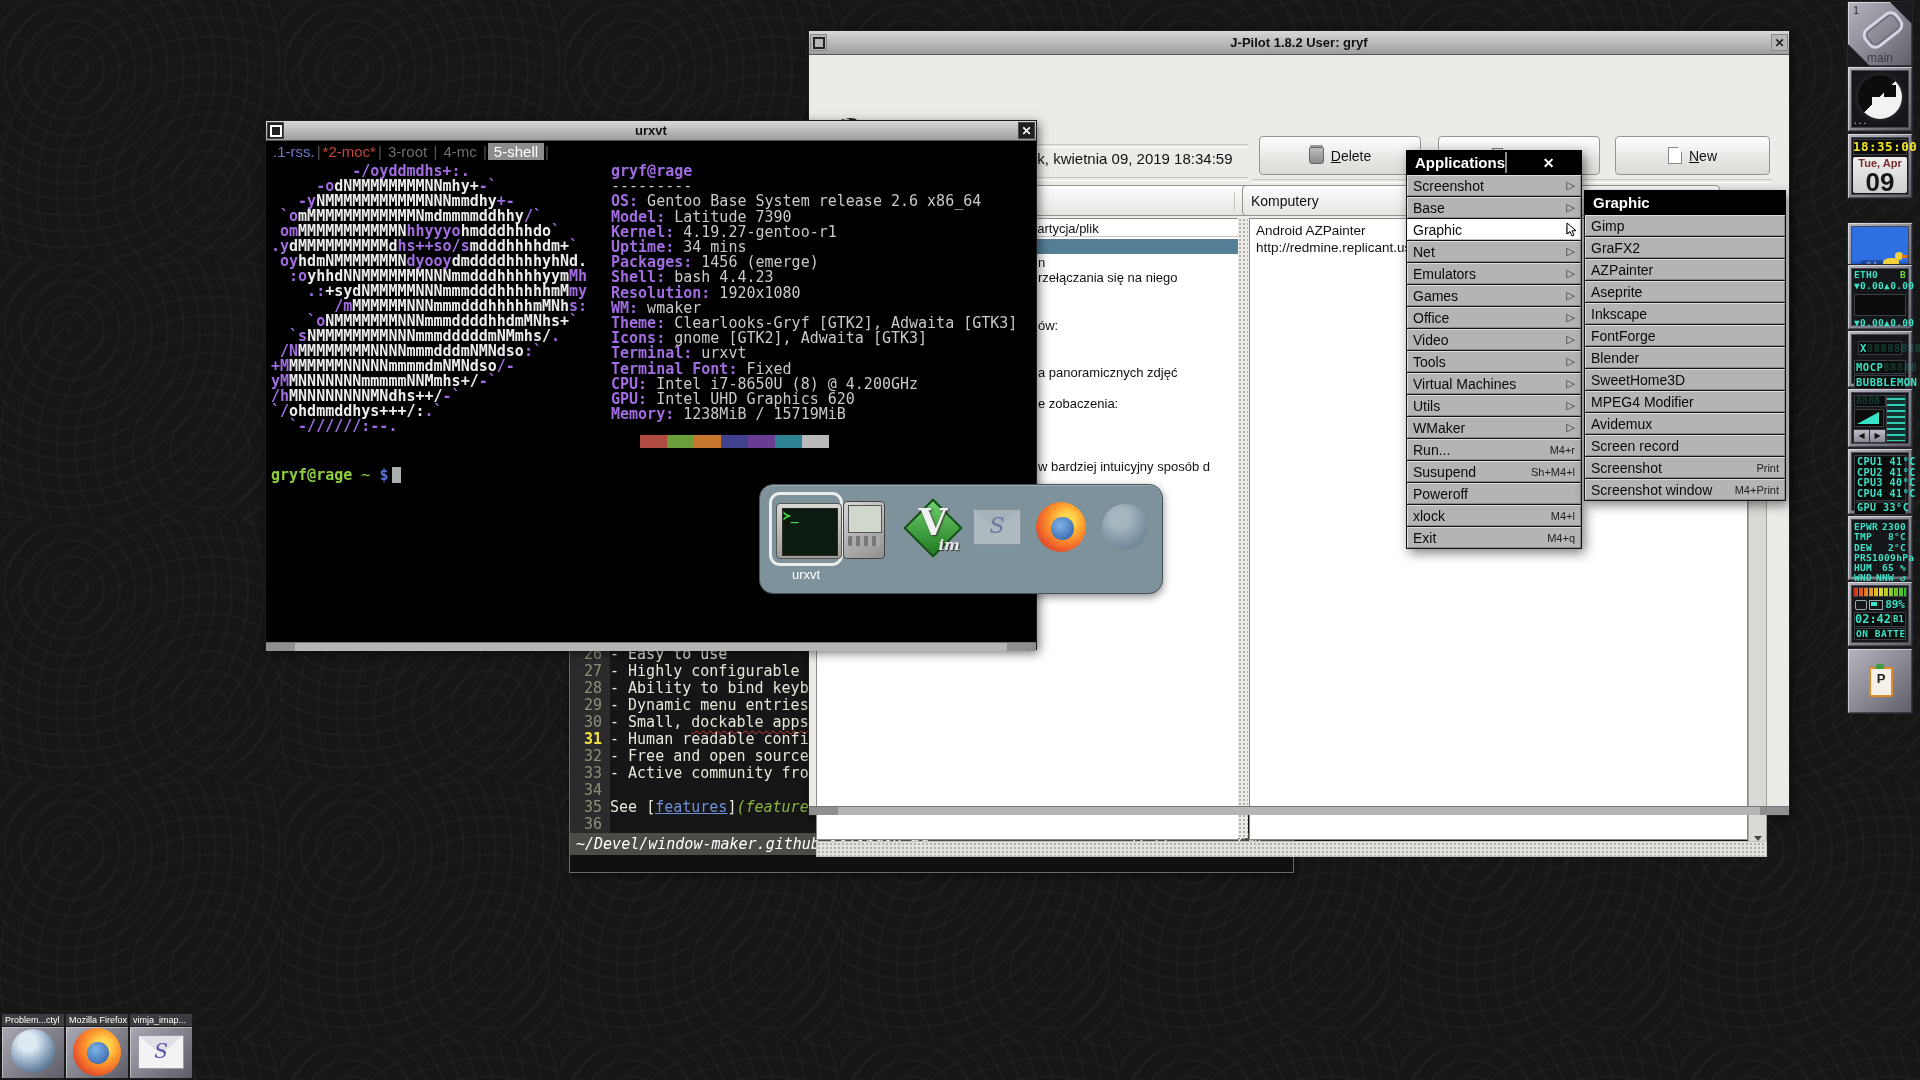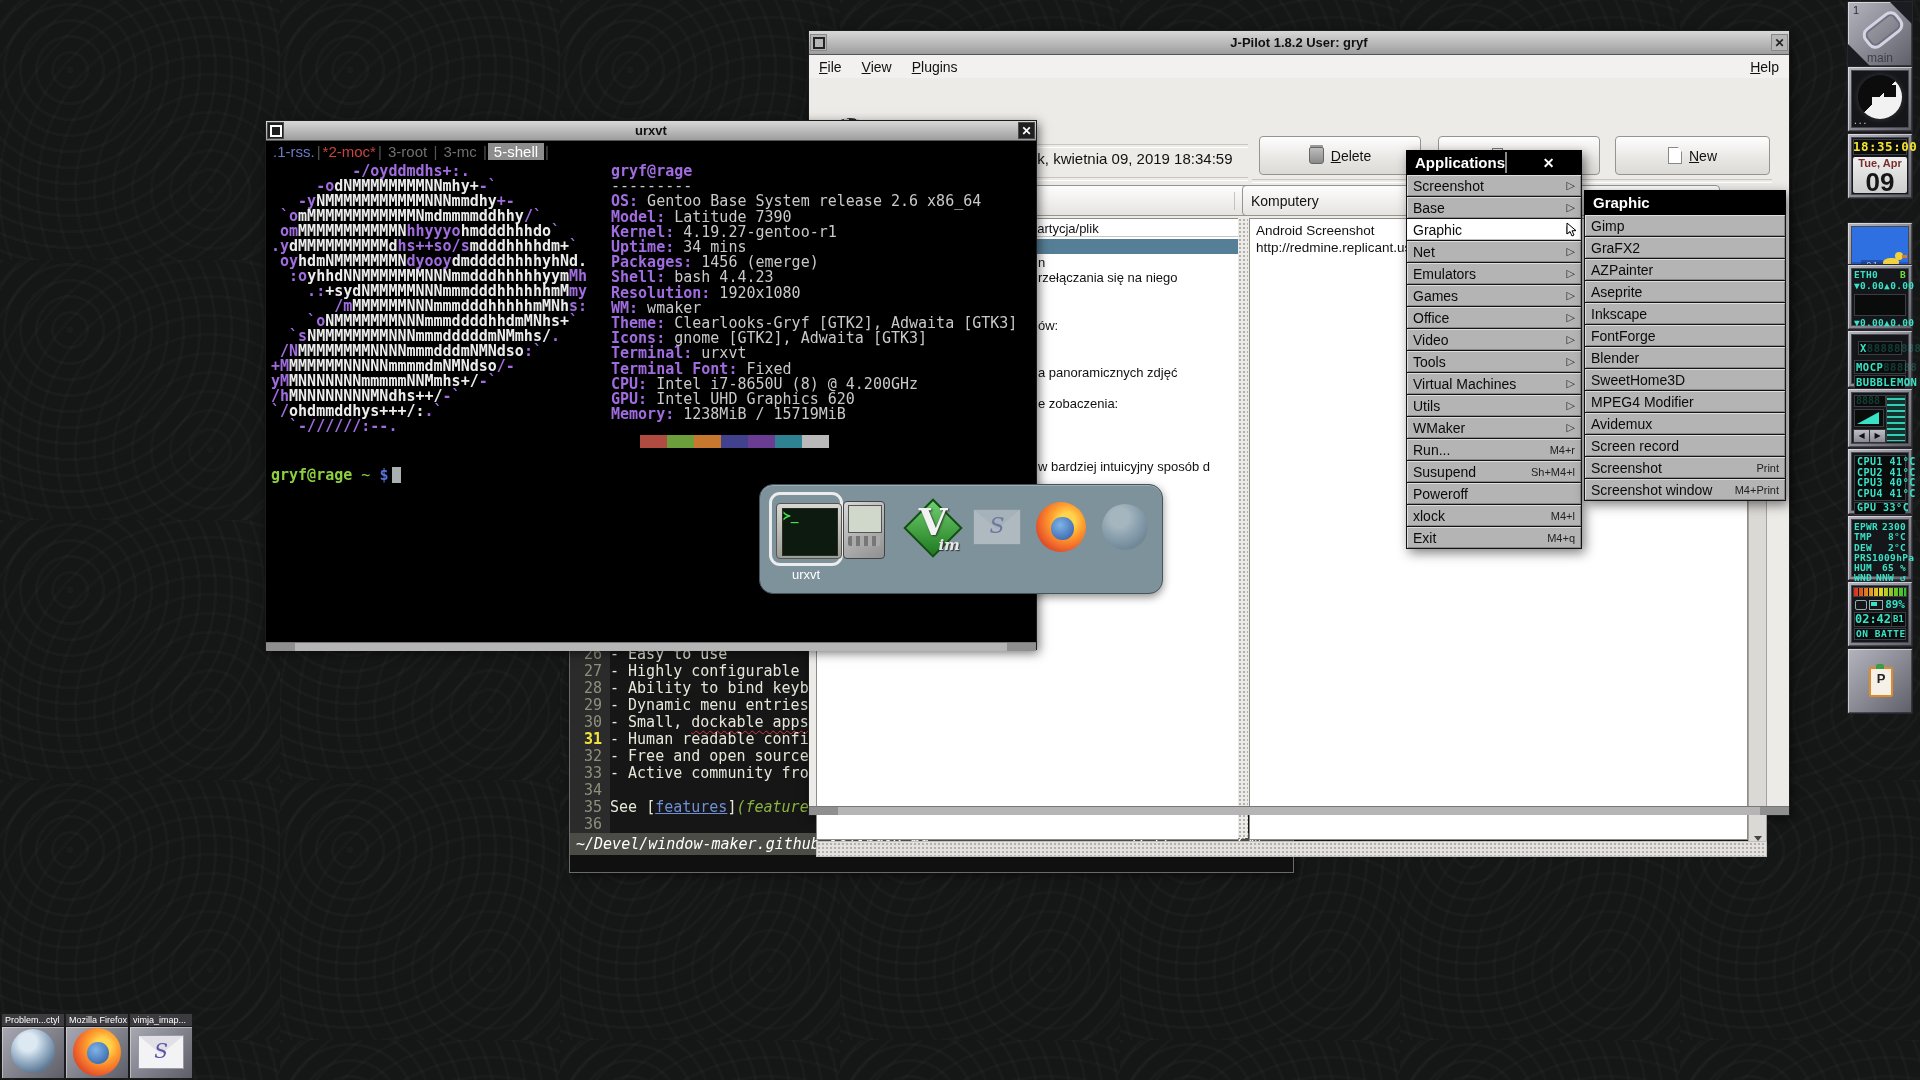--- a/index.html
+++ b/index.html
@@ -179,26 +179,20 @@
 
 <div class="win" style="left:808px;top:30px;width:980px;height:784px;background:#edebe8;z-index:10;">
   <div class="titlebar" style="height:23px;">
     <div class="wbtn lite">
         <span class="sqico"></span>
       </div>
     <div class="wtitle" style="line-height:23px;">J-Pilot 1.8.2 User: gryf</div>
     <div class="wbtn lite">
         <span class="xico">✕</span>
       </div>
-  </div>
-  <div style="height:24px;background:#f2f1ef;border-bottom:1px solid #d6d4d0;display:flex;">
-    <span class="jmenu u">File</span>
-    <span class="jmenu u">View</span>
-    <span class="jmenu u">Plugins</span>
-    <span class="jmenu u" style="margin-left:auto;">Help</span>
   </div>
   <div id="jpilot-body">
 
     <div class="abs" style="left:18px;top:40px;width:46px;height:46px;border-radius:50%;background:repeating-linear-gradient(40deg,#2b2b2e 0 5px,#cfcfd4 5px 8px);box-shadow:inset -3px -3px 6px rgba(0,0,0,.5);"></div>
 
     <div class="jp-hr" style="left:117px;top:66px;width:322px;"></div>
     <div class="abs" style="left:117px;top:72px;width:322px;text-align:center;font-size:15px;color:#111;">Today is wtorek, kwietnia 09, 2019 18:34:59</div>
     <div class="jp-hr" style="left:117px;top:99px;width:322px;"></div>
 
     <div class="gtkbtn" style="left:450px;top:58px;width:160px;">
@@ -256,21 +250,21 @@
           <div class="lrow" style="top: 255.5px;"></div>
           <div class="lrow" style="top: 271.2px;"></div>
           <div class="lrow" style="top: 286.9px;">w sekwencji</div>
         </div>
     </div>
 
     <div class="abs dotstrip" style="left:429px;top:140px;width:10px;height:620px;background-color:#edebe8;"></div>
 
     <div class="pane" style="left:440px;top:140px;width:497px;height:620px;">
       <div class="abs" style="left:6px;top:3px;font-size:13.5px;color:#111;line-height:17px;">
-        <div>Android Screenshot</div>
+        <div>Android AZPainter</div>
         <div>http://redmine.replicant.us/</div>
       </div>
     </div>
 
     <div class="scrollbar" style="left:939px;top:140px;height:620px;">
       <span class="tri-up"></span>
       <span class="tri-dn"></span>
     </div>
 
     <div class="abs dotstrip" style="left:7px;top:763px;width:949px;height:14px;background-color:#e4e2de;border:1px solid #c2bfba;"></div>
@@ -282,21 +276,21 @@
   <div class="titlebar">
     <div class="wbtn dark">
         <span class="sqico"></span>
       </div>
     <div class="wtitle">urxvt</div>
     <div class="wbtn dark">
         <span class="xico">✕</span>
       </div>
   </div>
   <div id="term-content">
-    <div id="tabs"><span class="tt tblue">.1-rss.</span><span class="tt tsep">|</span><span class="tt tred">*2-moc*</span><span class="tt tsep">|</span><span class="tt tdim"> 3-root </span><span class="tt tsep">|</span><span class="tt tdim"> 3-mc </span><span class="tt tsep">|</span><span class="tt tact">5-shell</span><span class="tt tsep">|</span></div>
+    <div id="tabs"><span class="tt tblue">.1-rss.</span><span class="tt tsep">|</span><span class="tt tred">*2-moc*</span><span class="tt tsep">|</span><span class="tt tdim"> 3-root </span><span class="tt tsep">|</span><span class="tt tdim"> 4-mc </span><span class="tt tsep">|</span><span class="tt tact">5-shell</span><span class="tt tsep">|</span></div>
     <div id="art"><div><span class="p">         -/oyddmdhs+:.</span></div><div><span class="p">     -o</span><span class="w">dNMMMMMMMMNNmhy+</span><span class="p">-`</span></div><div><span class="p">   -y</span><span class="w">NMMMMMMMMMMMNNNmmdhy</span><span class="p">+-</span></div><div><span class="p"> `o</span><span class="w">mMMMMMMMMMMMMNmdmmmmddhhy</span><span class="p">/`</span></div><div><span class="p"> om</span><span class="w">MMMMMMMMMMMN</span><span class="p">hhyyyo</span><span class="w">hmdddhhhdo</span><span class="p">`</span></div><div><span class="p">.y</span><span class="w">dMMMMMMMMMMd</span><span class="p">hs++so/s</span><span class="w">mdddhhhhdm+</span><span class="p">`</span></div><div><span class="p"> oy</span><span class="w">hdmNMMMMMMMN</span><span class="p">dyooy</span><span class="w">dmddddhhhhyhNd.</span></div><div><span class="p">  :o</span><span class="w">yhhdNNMMMMMMMNNNmmdddhhhhhyym</span><span class="p">Mh</span></div><div><span class="p">    .:</span><span class="w">+sydNMMMMMNNNmmmdddhhhhhhmM</span><span class="p">my</span></div><div><span class="p">       /m</span><span class="w">MMMMMMNNNmmmdddhhhhhmMNh</span><span class="p">s:</span></div><div><span class="p">    `o</span><span class="w">NMMMMMMMNNNmmmddddhhdmMNhs+</span><span class="p">`</span></div><div><span class="p">  `s</span><span class="w">NMMMMMMMMNNNmmmdddddmNMmhs/</span><span class="p">.</span></div><div><span class="p"> /N</span><span class="w">MMMMMMMMNNNNmmmdddmNMNdso</span><span class="p">:`</span></div><div><span class="p">+M</span><span class="w">MMMMMMNNNNNmmmmdmNMNdso</span><span class="p">/-</span></div><div><span class="p">yM</span><span class="w">MNNNNNNNmmmmmNNMmhs+/</span><span class="p">-`</span></div><div><span class="p">/h</span><span class="w">MNNNNNNNNMNdhs++/</span><span class="p">-`</span></div><div><span class="p">`/</span><span class="w">ohdmmddhys+++/:</span><span class="p">.`</span></div><div><span class="p">  `-//////:--.</span></div></div>
     <div id="info"><div><span class="ik">gryf@rage</span></div><div><span class="iv">---------</span></div><div><span class="ik">OS:</span><span class="iv"> Gentoo Base System release 2.6 x86_64</span></div><div><span class="ik">Model:</span><span class="iv"> Latitude 7390</span></div><div><span class="ik">Kernel:</span><span class="iv"> 4.19.27-gentoo-r1</span></div><div><span class="ik">Uptime:</span><span class="iv"> 34 mins</span></div><div><span class="ik">Packages:</span><span class="iv"> 1456 (emerge)</span></div><div><span class="ik">Shell:</span><span class="iv"> bash 4.4.23</span></div><div><span class="ik">Resolution:</span><span class="iv"> 1920x1080</span></div><div><span class="ik">WM:</span><span class="iv"> wmaker</span></div><div><span class="ik">Theme:</span><span class="iv"> Clearlooks-Gryf [GTK2], Adwaita [GTK3]</span></div><div><span class="ik">Icons:</span><span class="iv"> gnome [GTK2], Adwaita [GTK3]</span></div><div><span class="ik">Terminal:</span><span class="iv"> urxvt</span></div><div><span class="ik">Terminal Font:</span><span class="iv"> Fixed</span></div><div><span class="ik">CPU:</span><span class="iv"> Intel i7-8650U (8) @ 4.200GHz</span></div><div><span class="ik">GPU:</span><span class="iv"> Intel UHD Graphics 620</span></div><div><span class="ik">Memory:</span><span class="iv"> 1238MiB / 15719MiB</span></div></div>
     <div id="palette"><span class="pal" style="background: rgb(0, 0, 0);"></span><span class="pal" style="background: rgb(176, 75, 66);"></span><span class="pal" style="background: rgb(109, 158, 60);"></span><span class="pal" style="background: rgb(200, 120, 46);"></span><span class="pal" style="background: rgb(65, 65, 142);"></span><span class="pal" style="background: rgb(106, 61, 146);"></span><span class="pal" style="background: rgb(47, 130, 145);"></span><span class="pal" style="background: rgb(185, 185, 185);"></span></div>
     <div id="prompt">
       <span class="pu">gryf@rage</span><span class="pp"> </span><span class="pp">~</span><span class="ps"> </span><span class="ps">$</span><span class="cursor"></span>
     </div>
   </div>
   <div class="resizebar"></div>
 </div>
 

